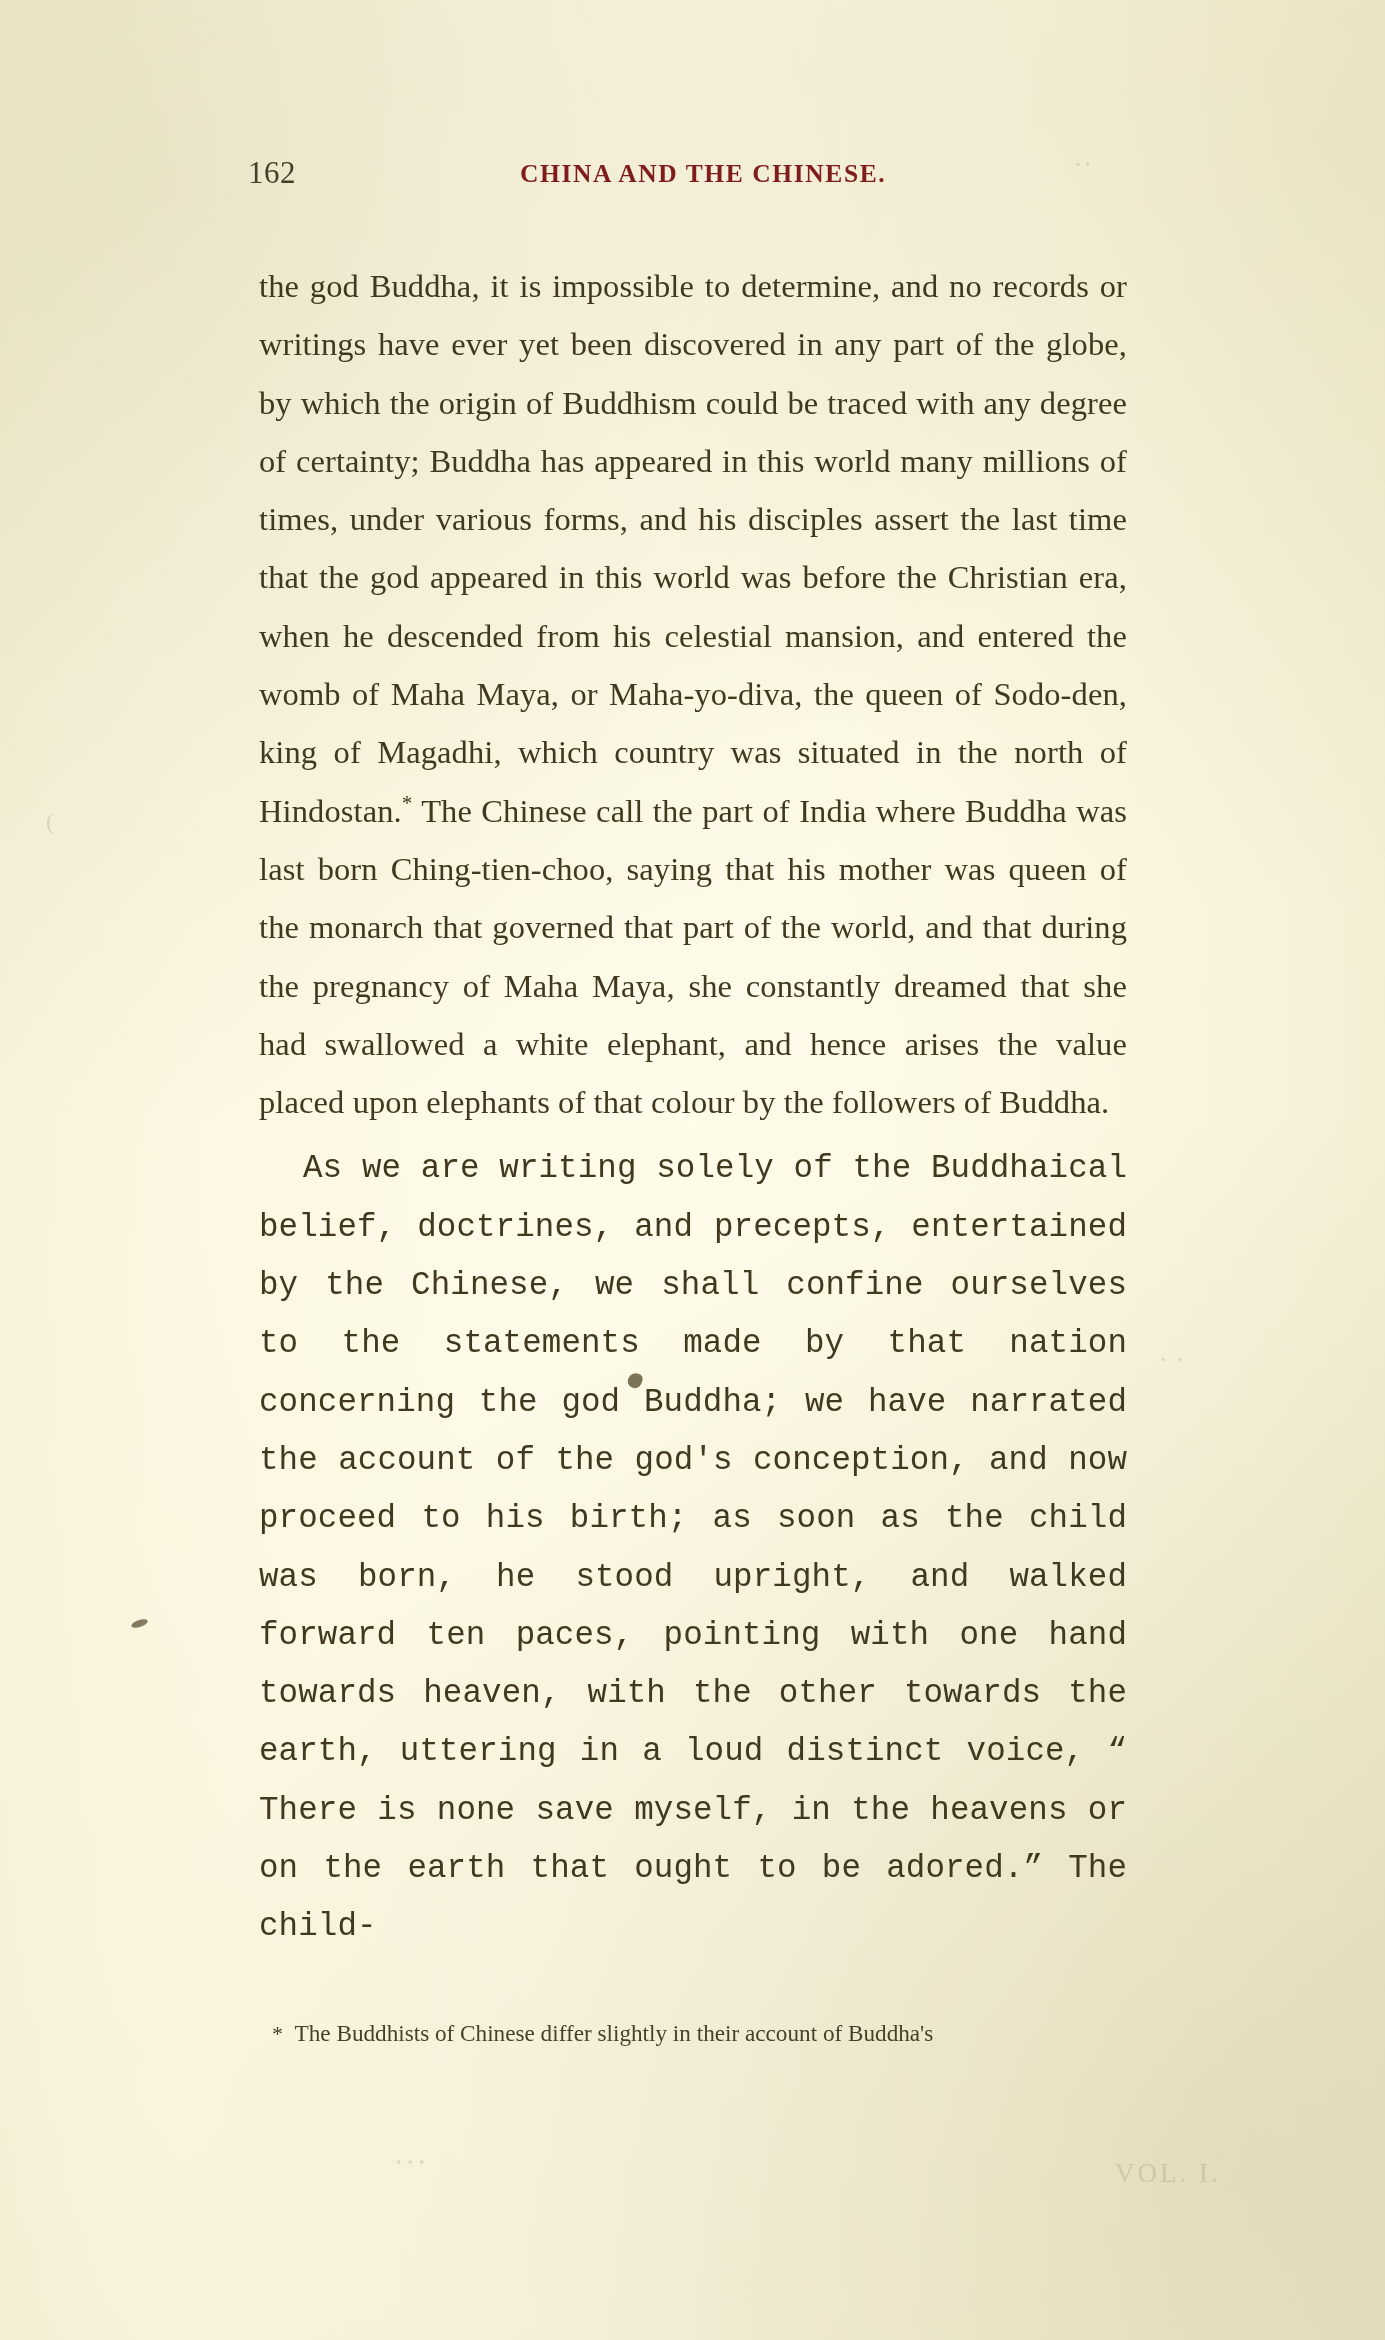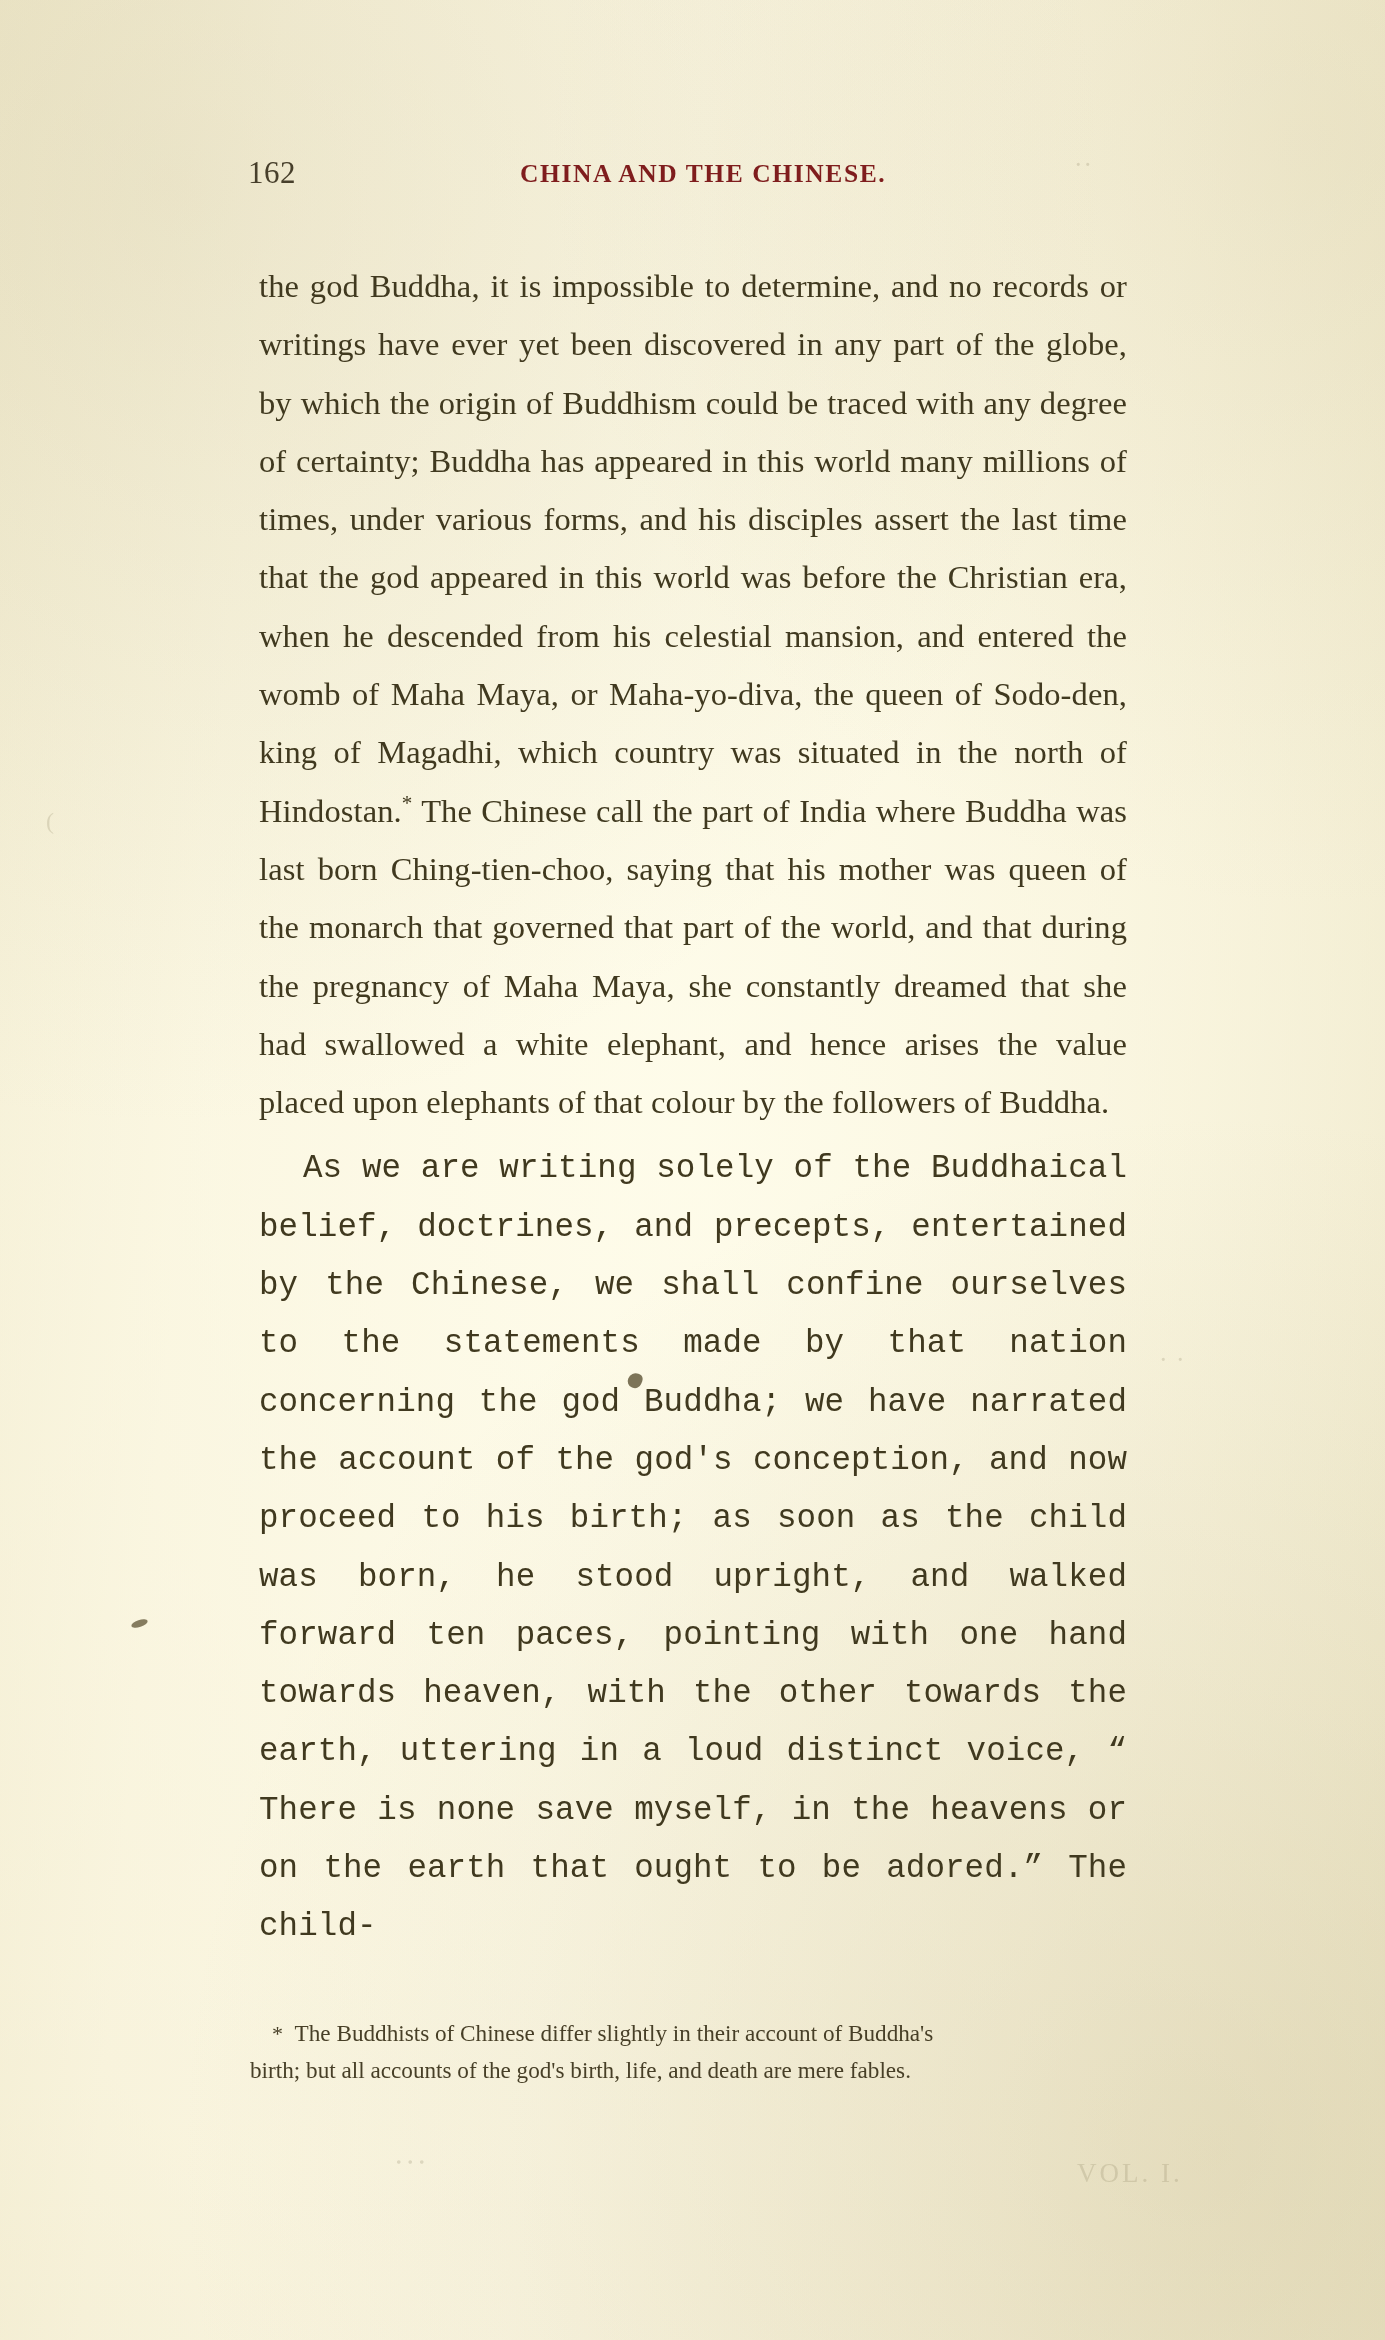--- a/index.html
+++ b/index.html
@@ -122,21 +122,21 @@
     position: absolute;
     color: rgba(120,108,76,0.20);
     font-size: 26px;
     font-family: "Liberation Serif", serif;
     pointer-events: none;
     user-select: none;
   }
   .ghost-1 { left: 1075px; top: 150px; letter-spacing: 3px; }
   .ghost-2 { left: 1160px; top: 1345px; letter-spacing: 2px; }
   .ghost-3 { left: 395px; top: 2145px; letter-spacing: 4px; font-size: 30px; }
-  .ghost-4 { left: 1077px; top: 2158px; letter-spacing: 3px; font-size: 27px; }
+  .ghost-4 { left: 1115px; top: 2158px; letter-spacing: 3px; font-size: 27px; }
   .ghost-5 { left: 46px; top: 808px; font-size: 24px; }
 
   
   .speck {
     position: absolute;
     background: #5d5334;
     border-radius: 50%;
     opacity: 0.75;
   }
   .speck-a {
@@ -168,21 +168,20 @@
   <div class="body-block">
 
     <p class="para"><span>the god Buddha, it is impossible to determine, and no records or writings have ever yet been discovered in any part of the globe, by which the origin of Buddhism could be traced with any degree of certainty; Buddha has appeared in this world many millions of times, under various forms, and his disciples assert the last time that the god appeared in this world was before the Christian era, when he descended from his celestial mansion, and entered the womb of Maha Maya, or Maha-yo-diva, the queen of Sodo-den, king of Magadhi, which country was situated in the north of Hindostan.</span><sup class="footmark">*</sup><span> The Chinese call the part of India where Buddha was last born Ching-tien-choo, saying that his mother was queen of the monarch that governed that part of the world, and that during the pregnancy of Maha Maya, she constantly dreamed that she had swallowed a white elephant, and hence arises the value placed upon elephants of that colour by the followers of Buddha.</span></p>
 
     <p class="para indent"><span>As we are writing solely of the Buddhaical belief, doctrines, and precepts, entertained by the Chinese, we shall confine ourselves to the statements made by that nation concerning the god Buddha; we have narrated the account of the god's conception, and now proceed to his birth; as soon as the child was born, he stood upright, and walked forward ten paces, pointing with one hand towards heaven, with the other towards the earth, uttering in a loud distinct voice, “ There is none save myself, in the heavens or on the earth that ought to be adored.” The child-</span></p>
 
   </div>
 
   <div class="footnote">
     <span class="fn-first"><span class="fn-mark">*</span>&nbsp;&nbsp;<span>The Buddhists of Chinese differ slightly in their account of Buddha's</span></span>
-    <span class="fn-rest">birth; but all accounts of the god's birth, life, and death are mere fables.</span>
   </div>
 
   <span class="ghost ghost-1">∙∙</span>
   <span class="ghost ghost-2">∙ ∙</span>
   <span class="ghost ghost-3">∙∙∙</span>
   <span class="ghost ghost-4">VOL. I.</span>
   <span class="ghost ghost-5">(</span>
 
   <span class="speck speck-a"></span>
   <span class="speck speck-b"></span>

